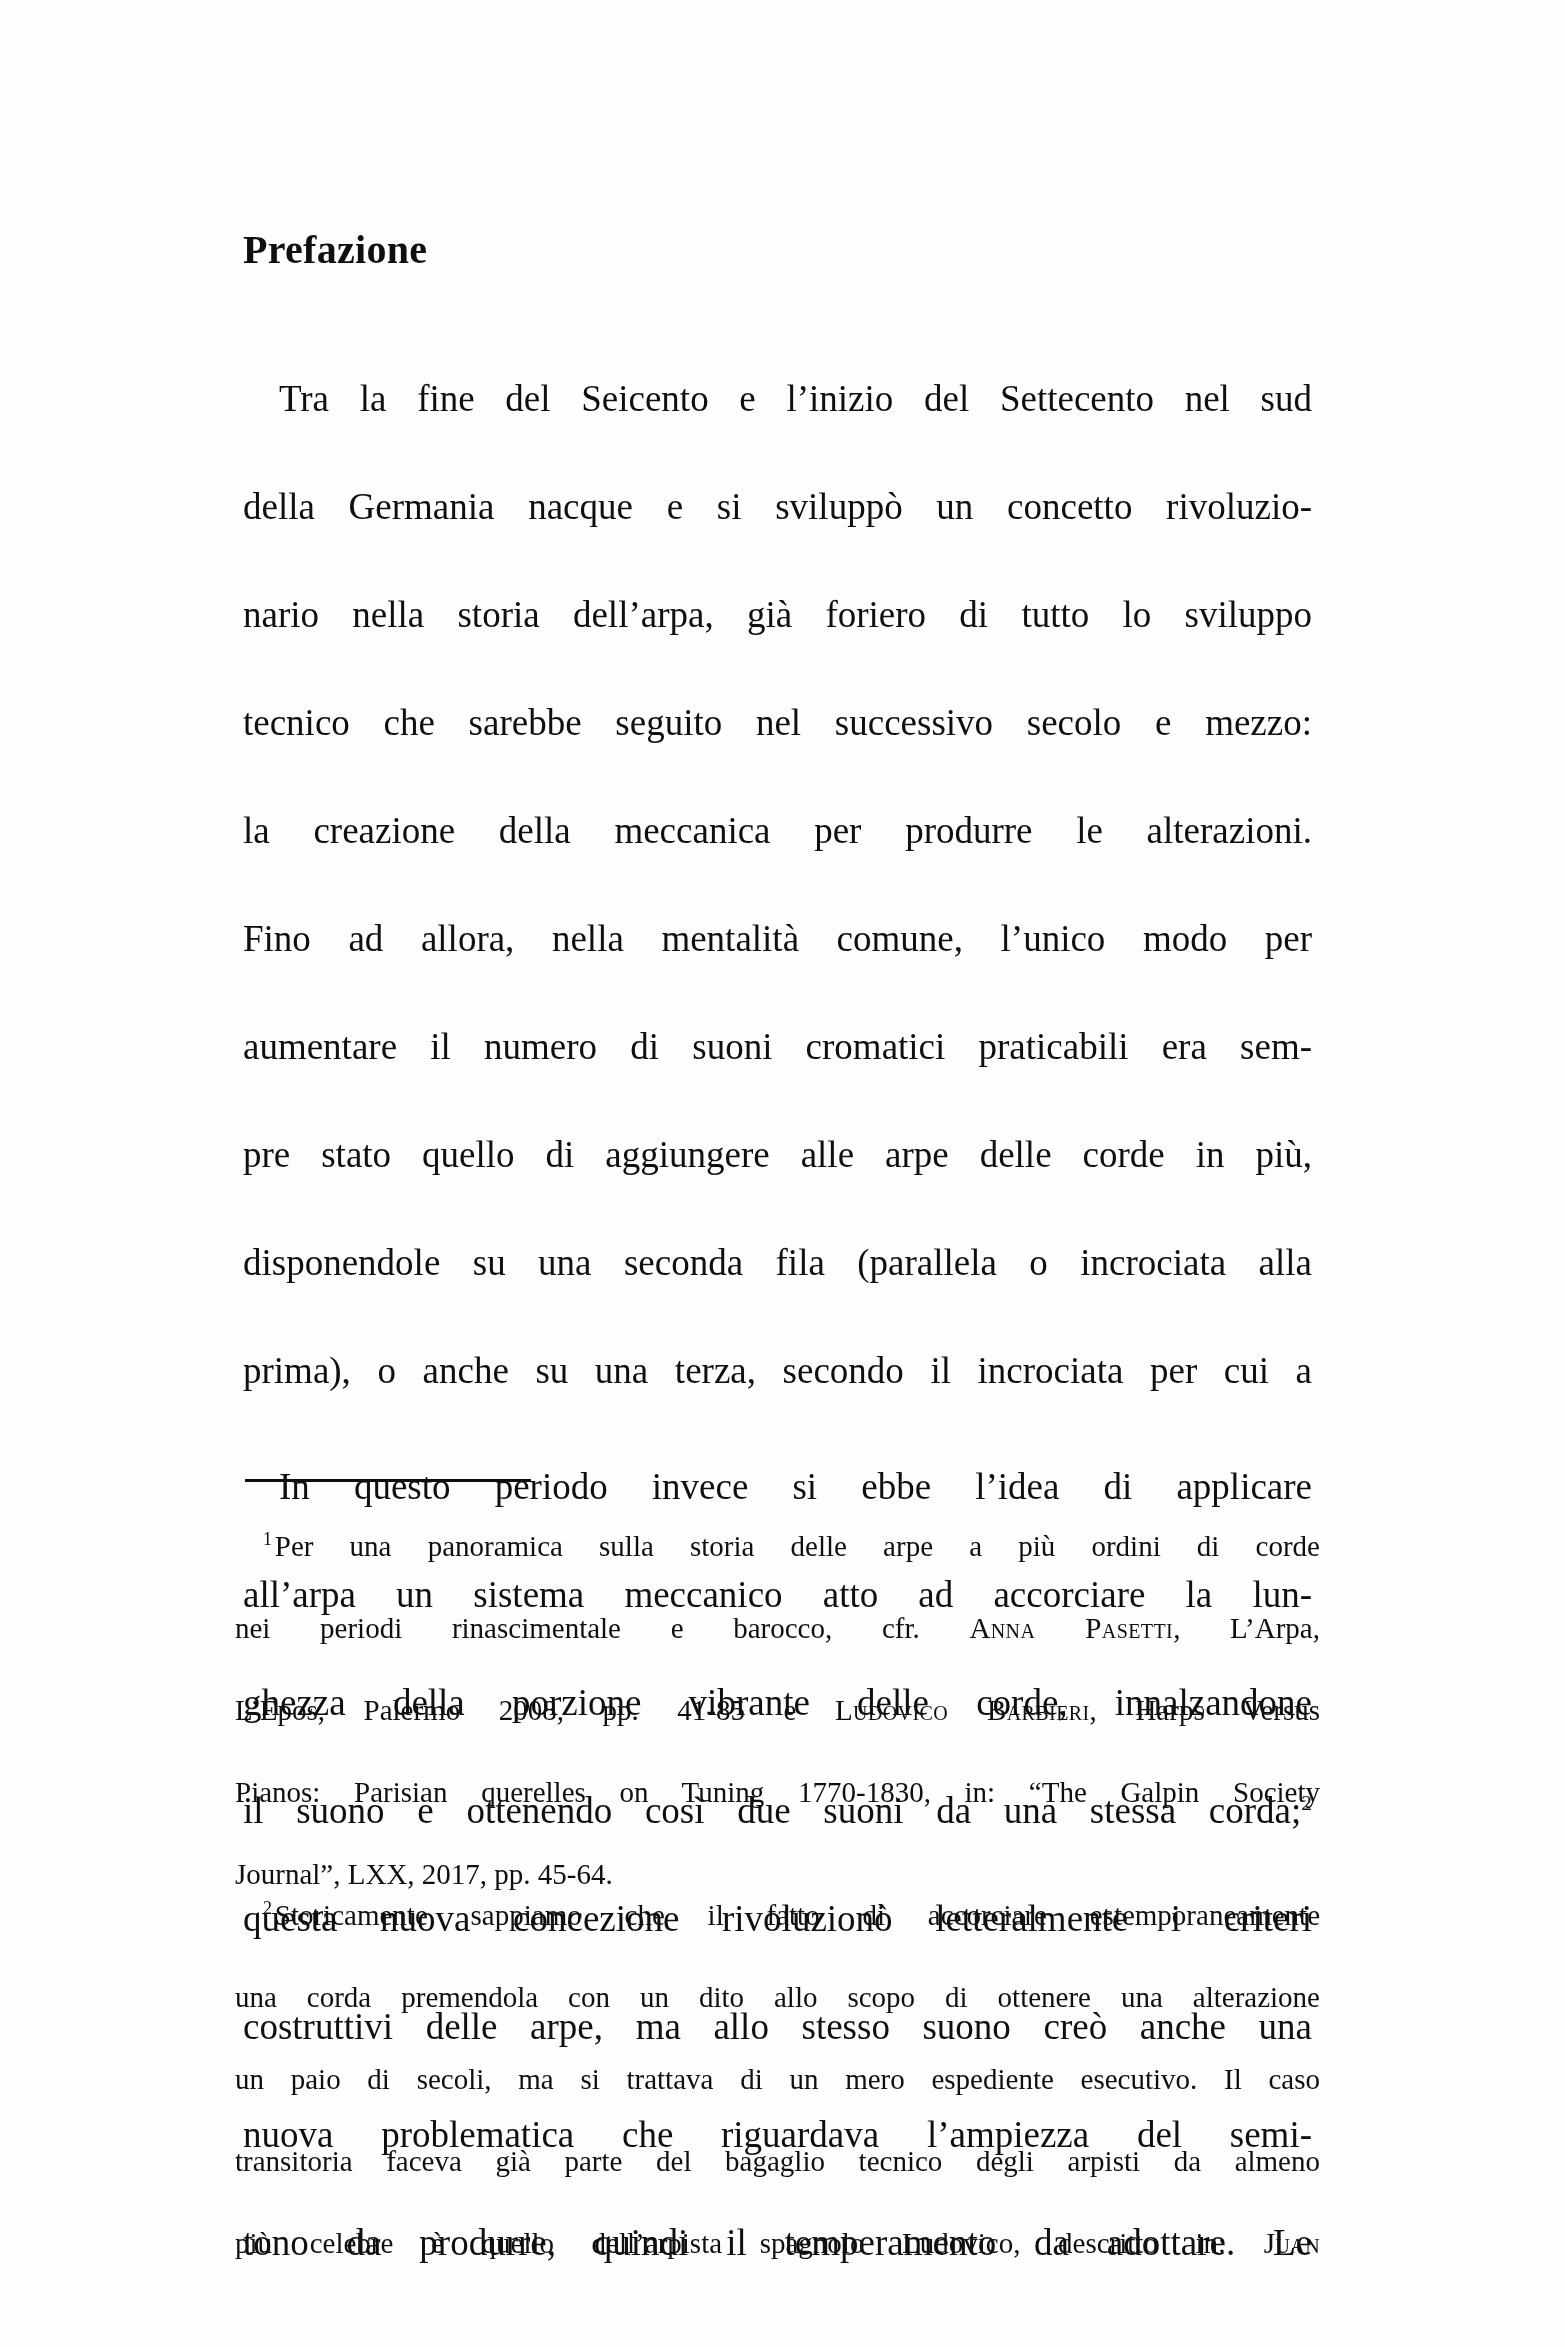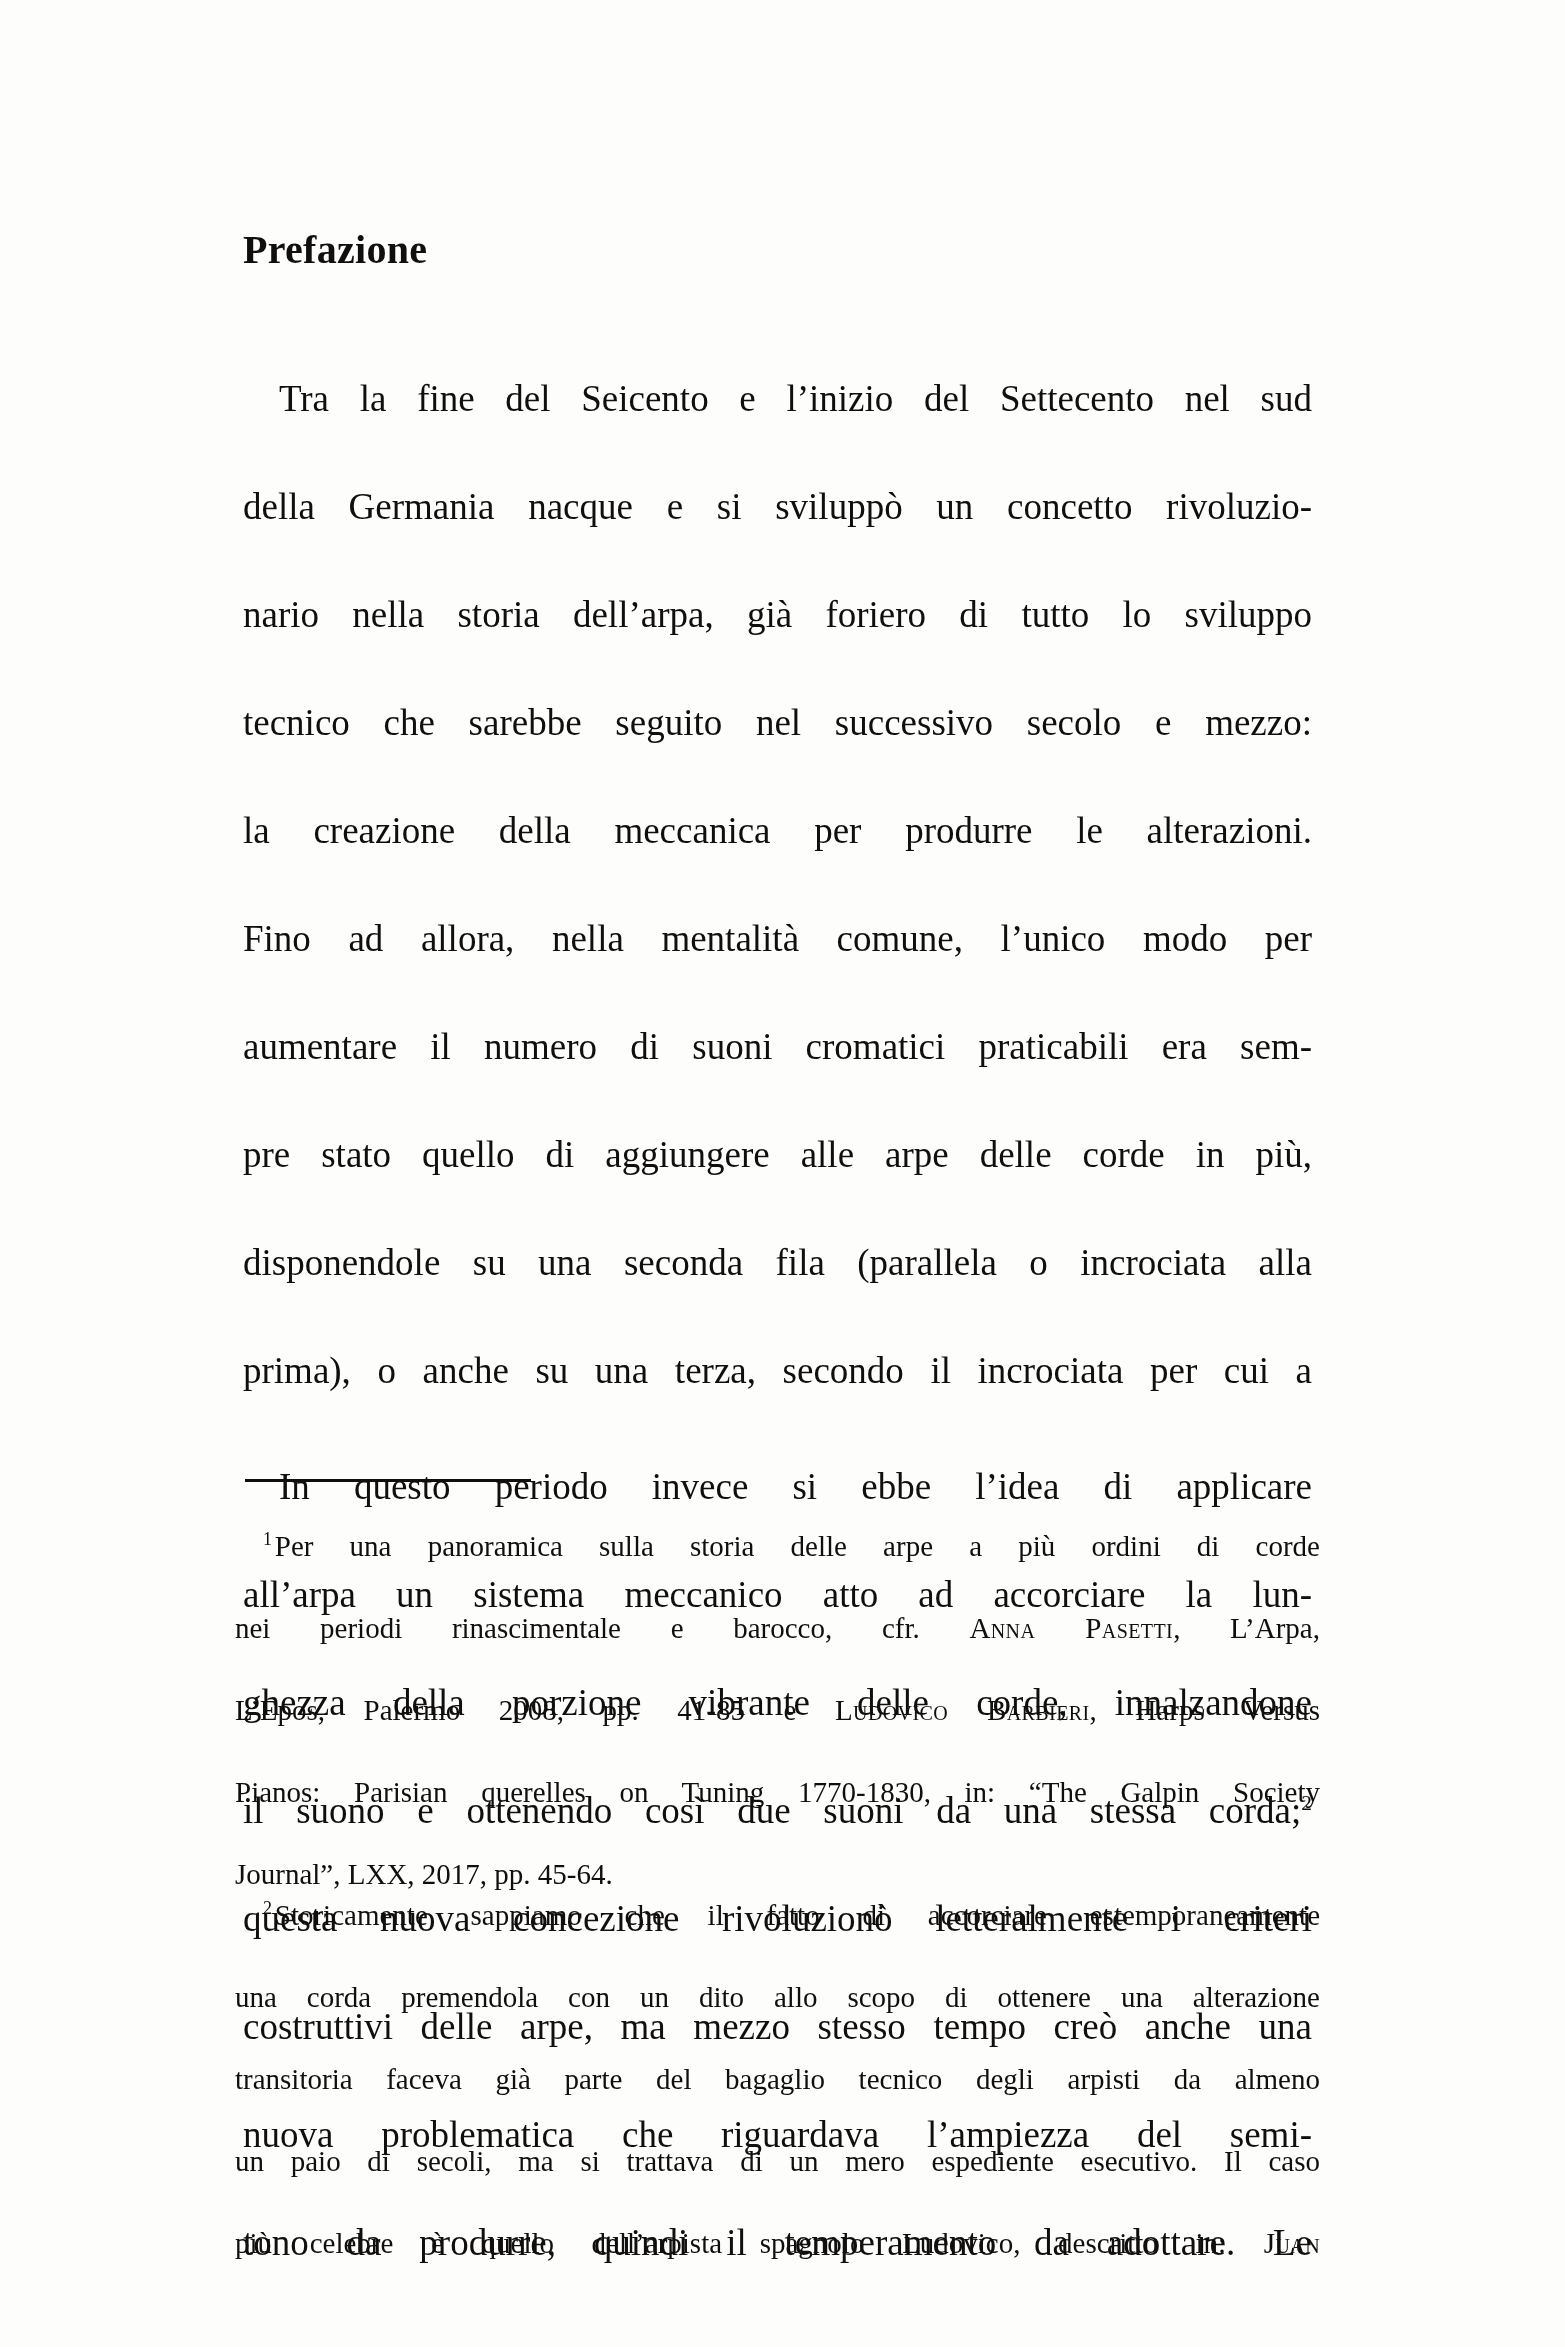--- a/index.html
+++ b/index.html
@@ -162,21 +162,21 @@
         <span class="ln just">disponendole su una seconda fila (parallela o incrociata alla</span>
         <span class="ln just">prima), o anche su una terza, secondo il incrociata per cui a</span>
       </p>
 
       <p>
         <span class="ln first just">In questo periodo invece si ebbe l’idea di applicare</span>
         <span class="ln just">all’arpa un sistema meccanico atto ad accorciare la lun-</span>
         <span class="ln just">ghezza della porzione vibrante delle corde, innalzandone</span>
         <span class="ln just"><span>il suono e ottenendo così due suoni da una stessa corda;</span><sup class="fnref">2</sup></span>
         <span class="ln just">questa nuova concezione rivoluzionò letteralmente i criteri</span>
-        <span class="ln just">costruttivi delle arpe, ma mezzo stesso tempo creò anche una</span>
+        <span class="ln just">costruttivi delle arpe, ma allo stesso suono creò anche una</span>
         <span class="ln just">nuova problematica che riguardava l’ampiezza del semi-</span>
         <span class="ln just">tono da produrre, quindi il temperamento da adottare. Le</span>
       </p>
 
     </div>
   </div>
 
   <div class="footnotes">
 
     <div class="fn-rule"></div>
@@ -185,22 +185,22 @@
       <span class="ln first just"><sup class="fnnum">1</sup><span>Per una panoramica sulla storia delle arpe a più ordini di corde</span></span>
       <span class="ln just">nei periodi rinascimentale e barocco, cfr. <span class="sc">Anna Pasetti</span>, <span class="it">L’Arpa</span>,</span>
       <span class="ln just">L’Epos, Palermo 2008, pp. 41-85 e <span class="sc">Ludovico Barbieri</span>, <span class="it">Harps Versus</span></span>
       <span class="ln just"><span class="it">Pianos: Parisian</span> querelles <span class="it">on Tuning 1770-1830</span>, in: “The Galpin Society</span>
       <span class="ln">Journal”, LXX, 2017, pp. 45-64.</span>
     </p>
 
     <p>
       <span class="ln first just"><sup class="fnnum">2</sup><span>Storicamente sappiamo che il fatto di accorciare estemporaneamente</span></span>
       <span class="ln just">una corda premendola con un dito allo scopo di ottenere una alterazione</span>
+      <span class="ln just">un paio di secoli, ma si trattava di un mero espediente esecutivo. Il caso</span>
       <span class="ln just">transitoria faceva già parte del bagaglio tecnico degli arpisti da almeno</span>
-      <span class="ln just">un paio di secoli, ma si trattava di un mero espediente esecutivo. Il caso</span>
       <span class="ln just">più celebre è quello dell’arpista spagnolo Ludovico, descritto in: <span class="sc">Juan</span></span>
 
     </p>
 
   </div>
 
 </div>
 
 
 </body></html>

